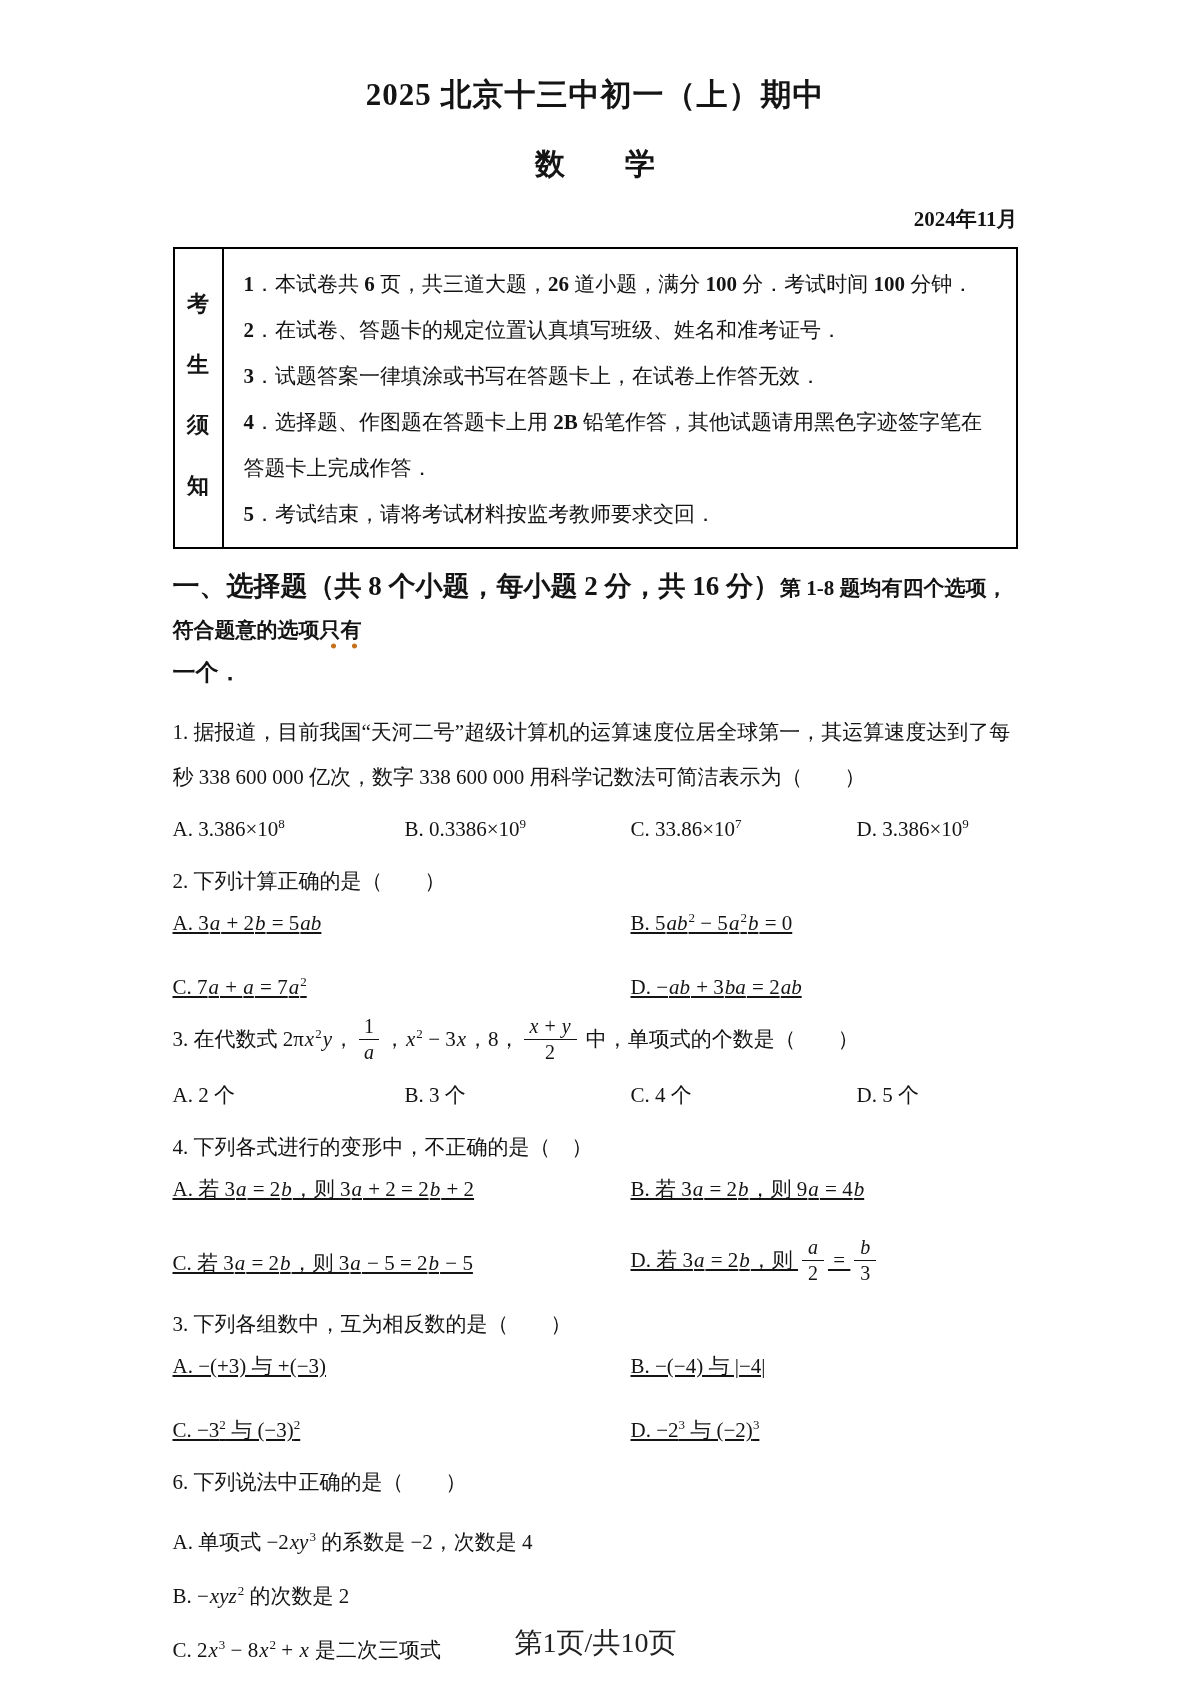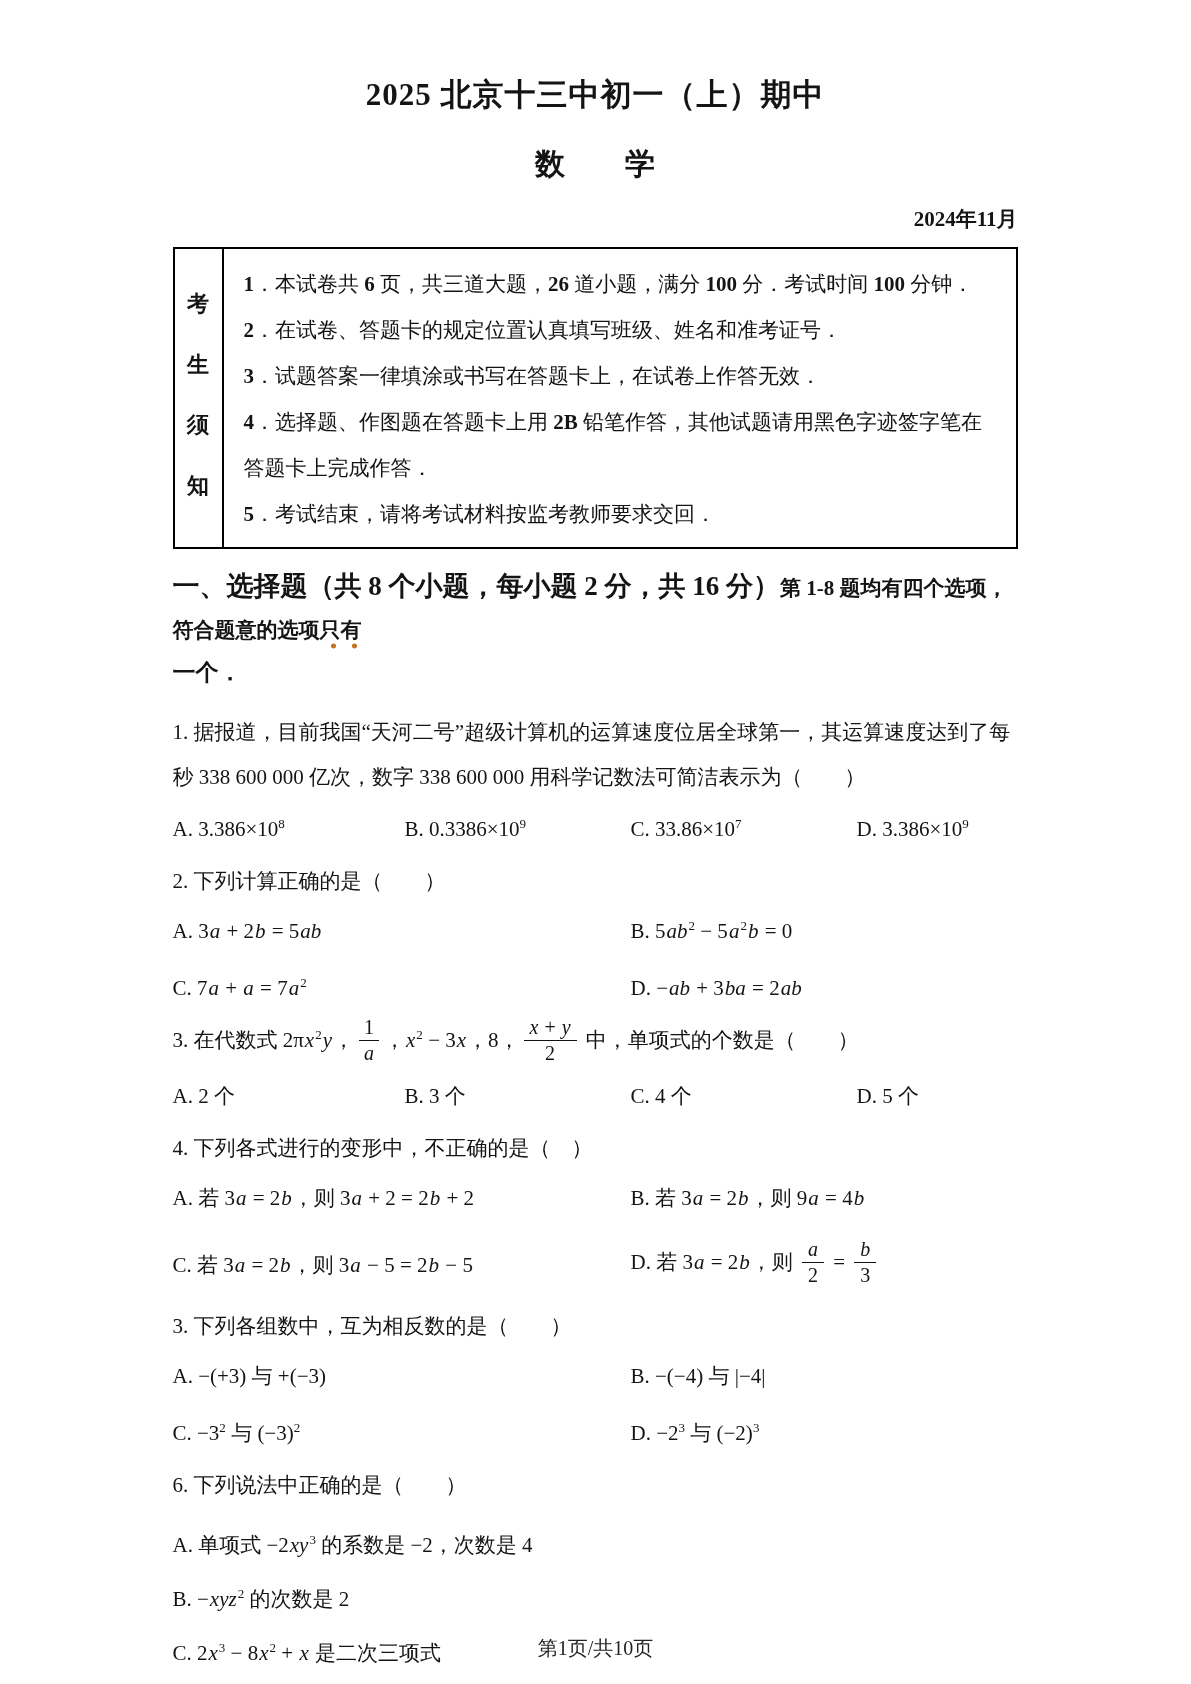--- a/index.html
+++ b/index.html
@@ -77,23 +77,24 @@
   .stem { line-height:45px; }
   .opts-grid4 {
     display:grid;
     grid-template-columns:232px 226px 226px auto;
     margin-top:14px;
     align-items:center;
   }
   .opts-grid2 {
     display:grid;
     grid-template-columns:458px auto;
-    row-gap:27px;
-    margin-top:12px;
-    align-items:center;
+    row-gap:34px;
+    margin-top:4px;
+    align-items:center;
+    text-decoration:underline;
   }
   .opts-rows .opt { margin-top:20px; line-height:34px; }
   .opt { line-height:30px; }
 
   
   sup { vertical-align:super; font-size:62%; line-height:0; }
   i { font-style:italic; padding:0 1px; }
   .frac {
     display:inline-flex;
     flex-direction:column;
@@ -105,21 +106,21 @@
     transform:translateY(-2px);
   }
   .frac .num { border-bottom:1.6px solid #111; padding:0 5px 1px; }
   .frac .den { padding:1px 5px 0; }
 
   
   .page-footer {
     position:absolute;
     left:0; right:0; bottom:22px;
     text-align:center;
-    font-size:20px;
+    font-size:28px;
     color:#222;
   }
 </style>
 </head>
 <body>
 
 <div class="page">
   <div class="content">
 
     <h1 class="exam-title">2025 北京十三中初一（上）期中</h1>

